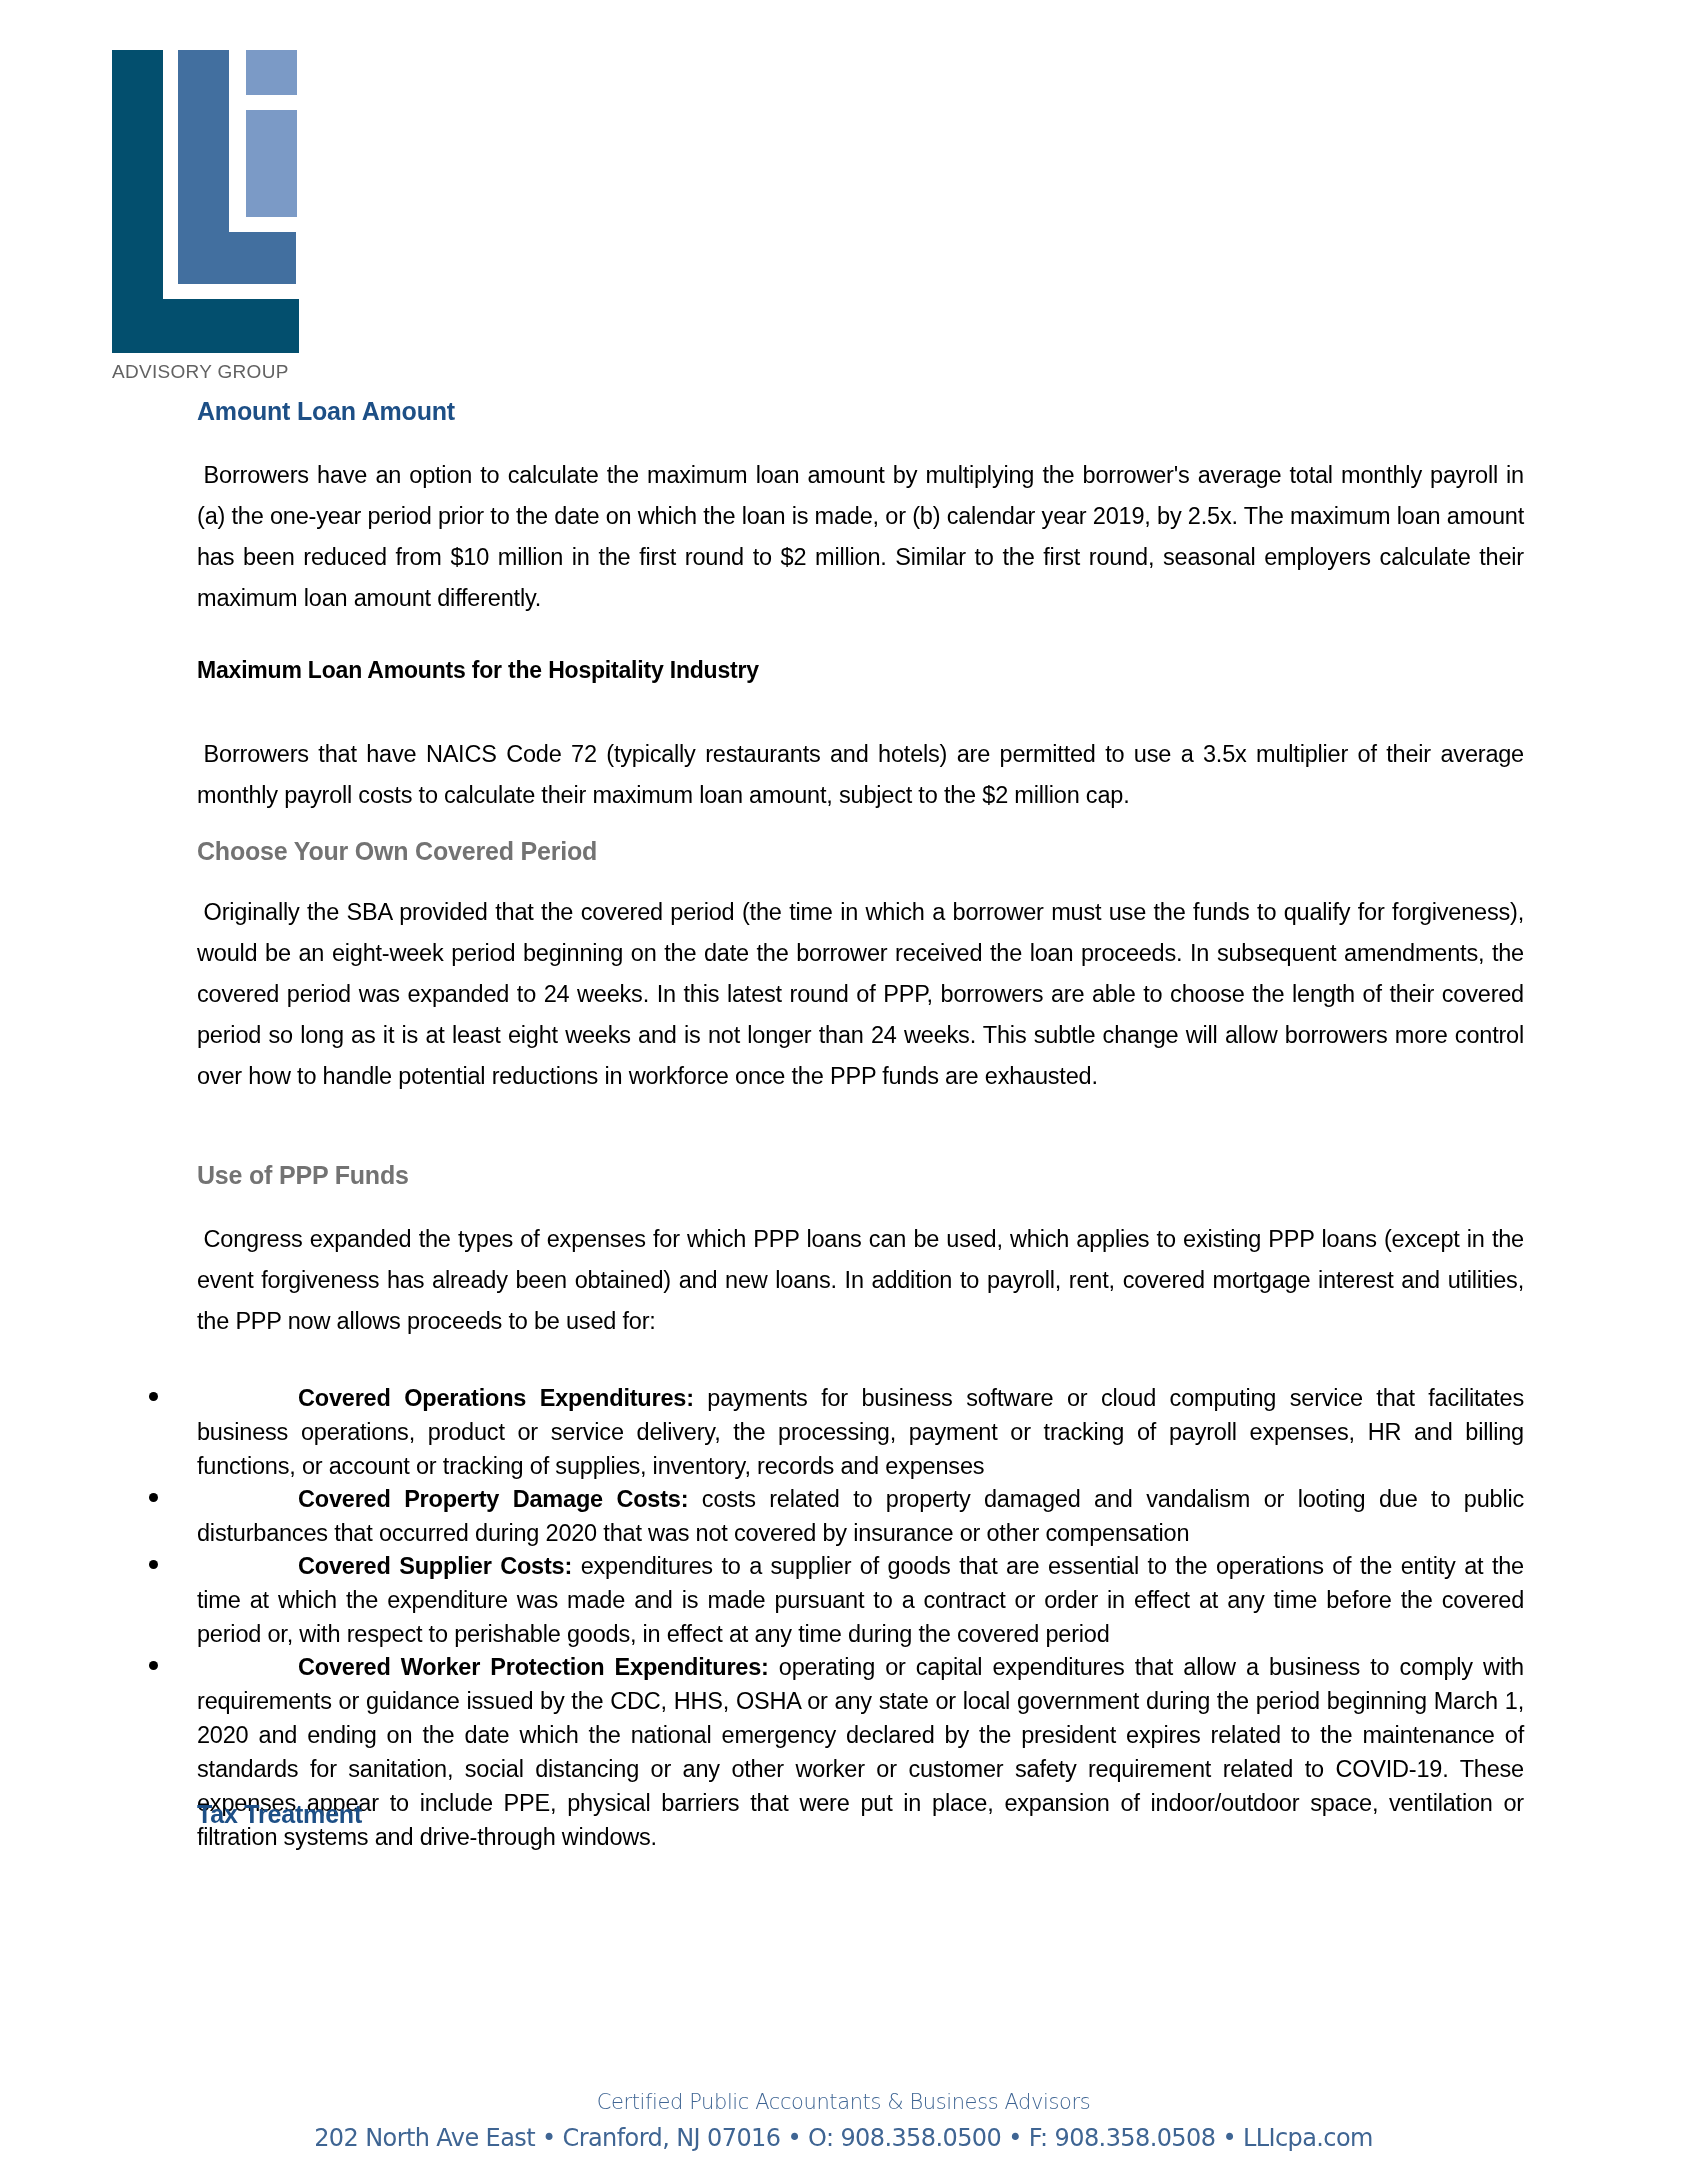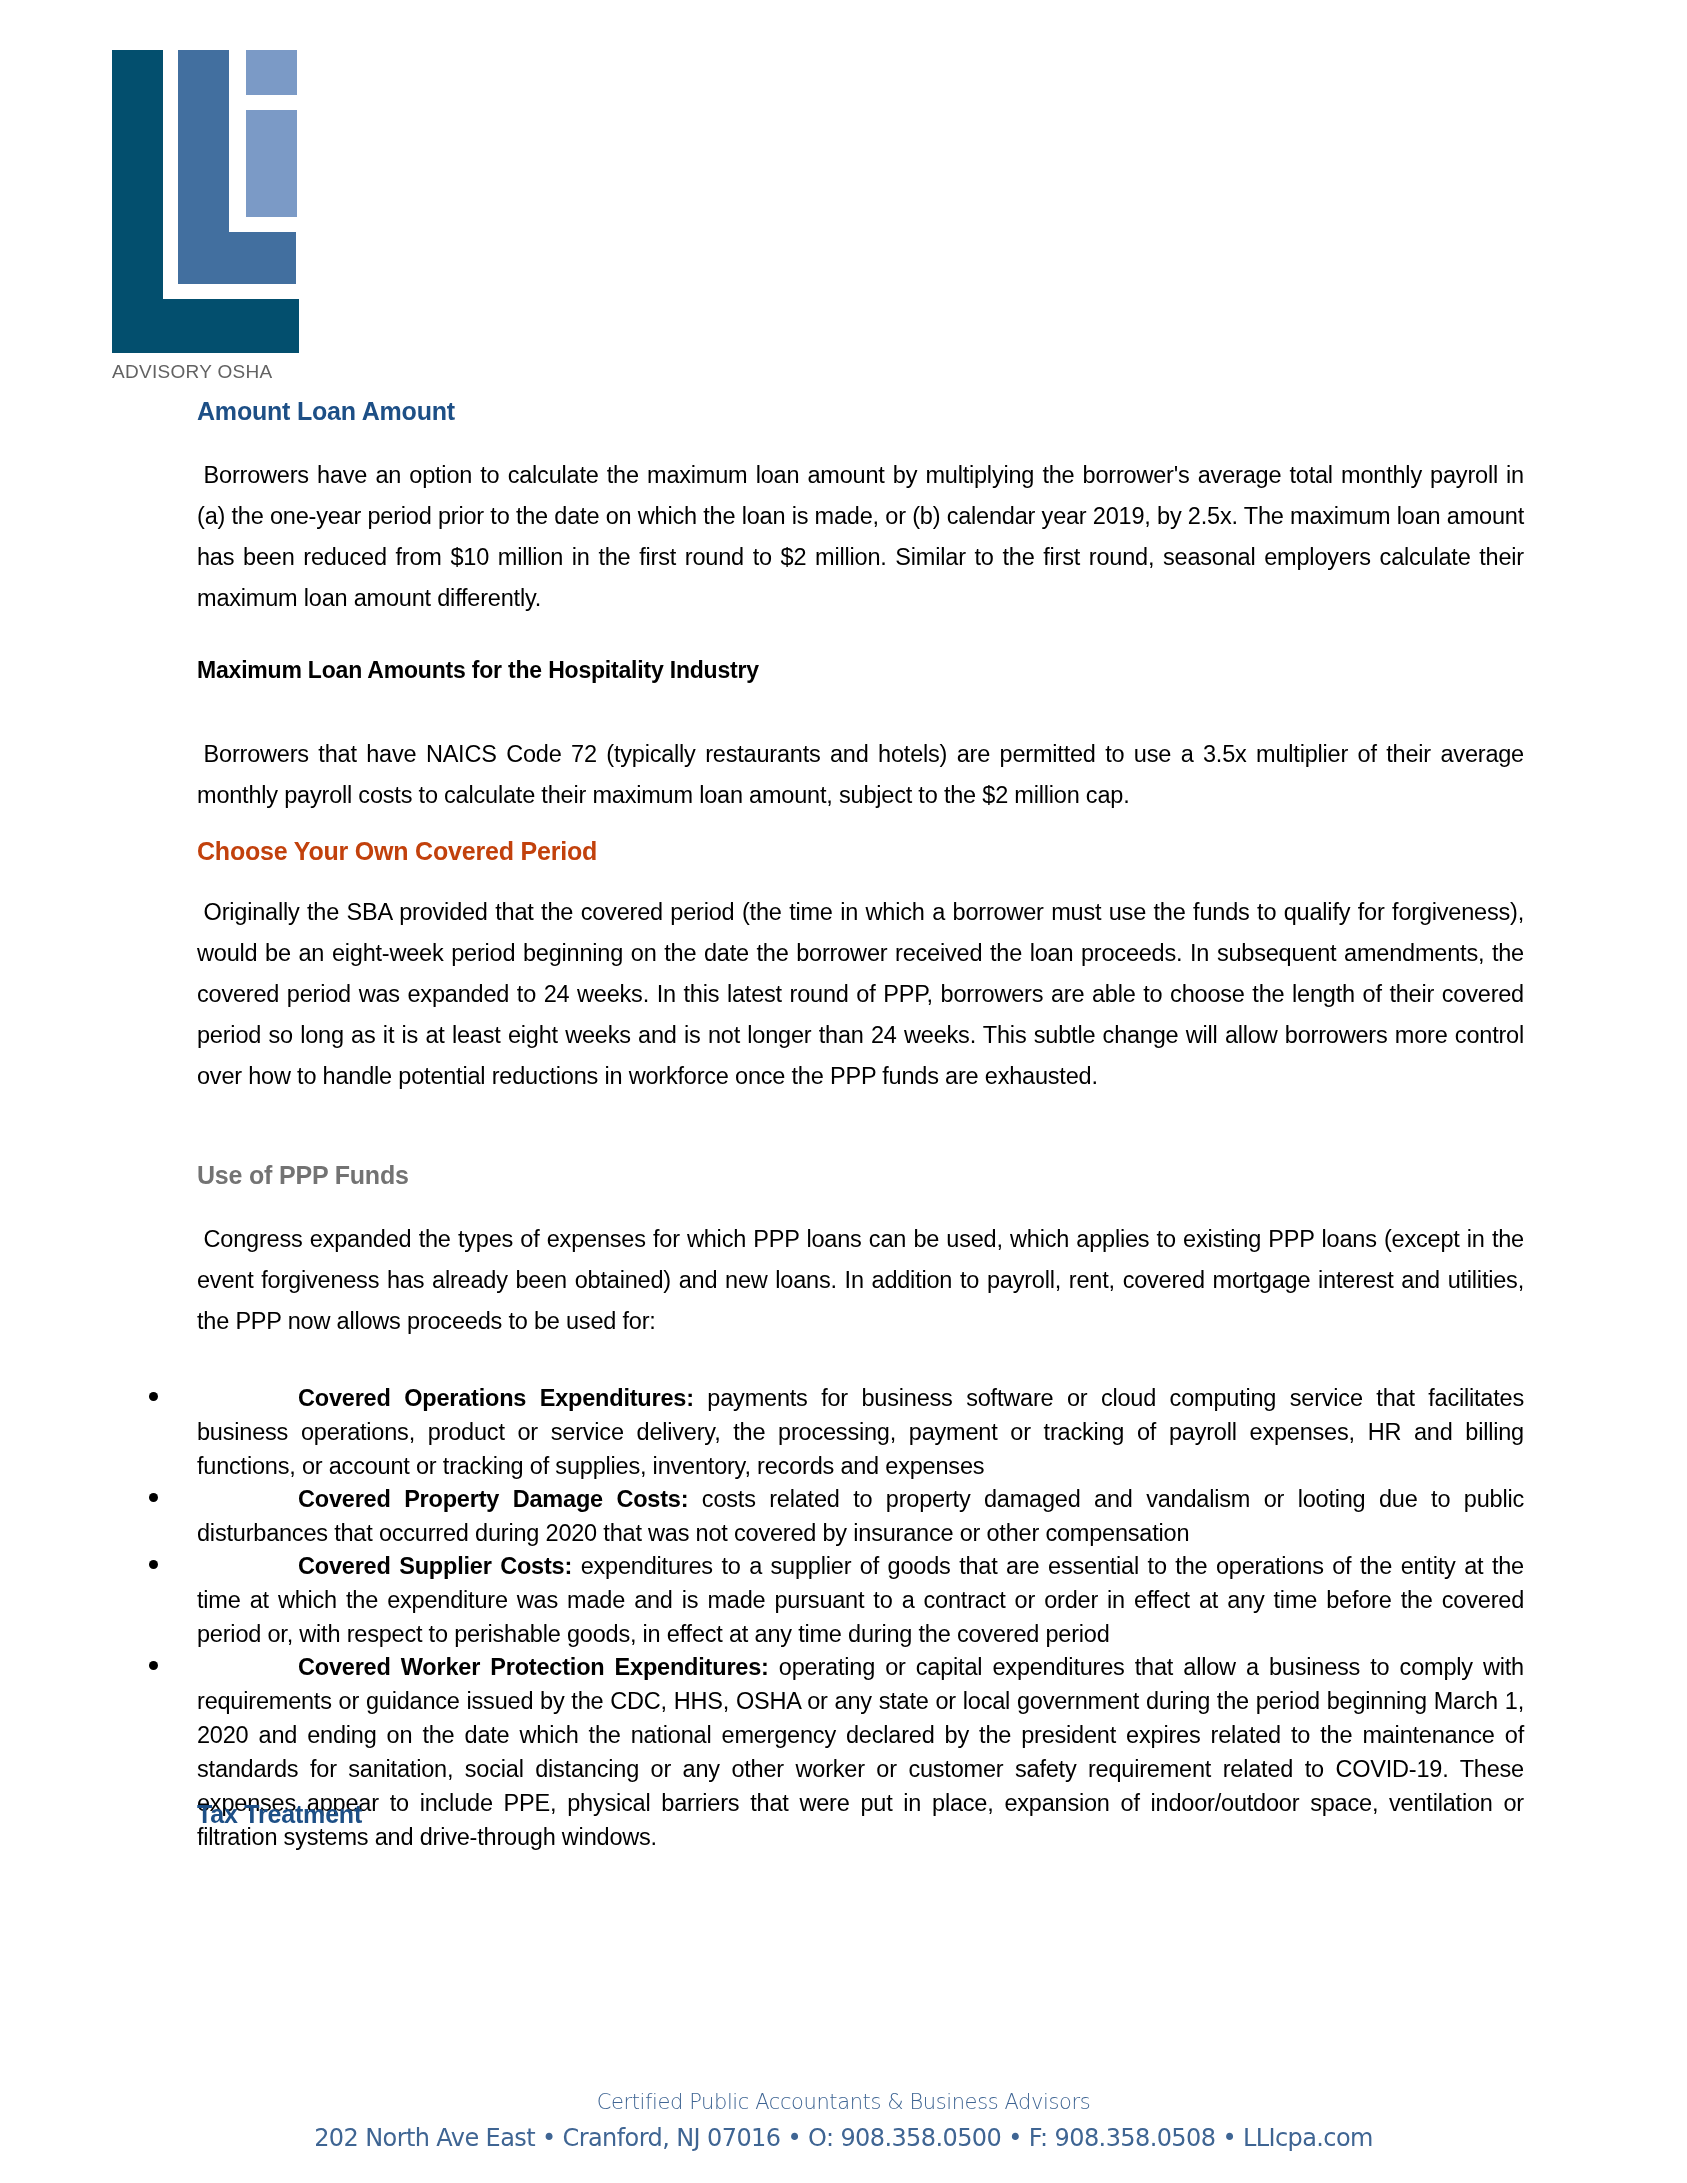--- a/index.html
+++ b/index.html
@@ -46,36 +46,36 @@
 
 <div class="page">
 
   <div class="logo">
     <div class="blk dark" style="left: 0px; top: 0px; width: 51px; height: 303px; background: rgb(3, 79, 110);"></div>
     <div class="blk dark" style="left: 0px; top: 249px; width: 187px; height: 54px; background: rgb(3, 79, 110);"></div>
     <div class="blk mid" style="left: 66px; top: 0px; width: 51px; height: 234px; background: rgb(66, 111, 159);"></div>
     <div class="blk mid" style="left: 66px; top: 182px; width: 118px; height: 52px; background: rgb(66, 111, 159);"></div>
     <div class="blk light" style="left: 134px; top: 0px; width: 51px; height: 45px; background: rgb(123, 154, 198);"></div>
     <div class="blk light" style="left: 134px; top: 60px; width: 51px; height: 107px; background: rgb(123, 154, 198);"></div>
-    <div class="logo-text">ADVISORY OSHA</div>
+    <div class="logo-text">ADVISORY GROUP</div>
   </div>
 
   <div class="content">
 
     <div class="h-blue" style="top: 397px; color: rgb(29, 79, 134);">Amount Loan Amount</div>
     <div class="para" style="top:455px;">
       <span class="indent"></span><span>Borrowers have an option to calculate the maximum loan amount by multiplying the borrower's average total monthly payroll in (a) the one-year period prior to the date on which the loan is made, or (b) calendar year 2019, by 2.5x. The maximum loan amount has been reduced from $10 million in the first round to $2 million. Similar to the first round, seasonal employers calculate their maximum loan amount differently.</span>
     </div>
 
     <div class="h-black" style="top:656px;">Maximum Loan Amounts for the Hospitality Industry</div>
     <div class="para" style="top:734px;">
       <span class="indent"></span><span>Borrowers that have NAICS Code 72 (typically restaurants and hotels) are permitted to use a 3.5x multiplier of their average monthly payroll costs to calculate their maximum loan amount, subject to the $2 million cap.</span>
     </div>
 
-    <div class="h-blue" style="top: 837px; color: #c2410c;">Choose Your Own Covered Period</div>
+    <div class="h-blue" style="top: 837px; color: #737373;">Choose Your Own Covered Period</div>
     <div class="para" style="top:892px;">
       <span class="indent"></span><span>Originally the SBA provided that the covered period (the time in which a borrower must use the funds to qualify for forgiveness), would be an eight-week period beginning on the date the borrower received the loan proceeds. In subsequent amendments, the covered period was expanded to 24 weeks. In this latest round of PPP, borrowers are able to choose the length of their covered period so long as it is at least eight weeks and is not longer than 24 weeks. This subtle change will allow borrowers more control over how to handle potential reductions in workforce once the PPP funds are exhausted.</span>
     </div>
 
     <div class="h-blue" style="top: 1161px; color: #737373;">Use of PPP Funds</div>
     <div class="para" style="top:1219px;">
       <span class="indent"></span><span>Congress expanded the types of expenses for which PPP loans can be used, which applies to existing PPP loans (except in the event forgiveness has already been obtained) and new loans. In addition to payroll, rent, covered mortgage interest and utilities, the PPP now allows proceeds to be used for:</span>
     </div>
 
     <div class="bullets">

